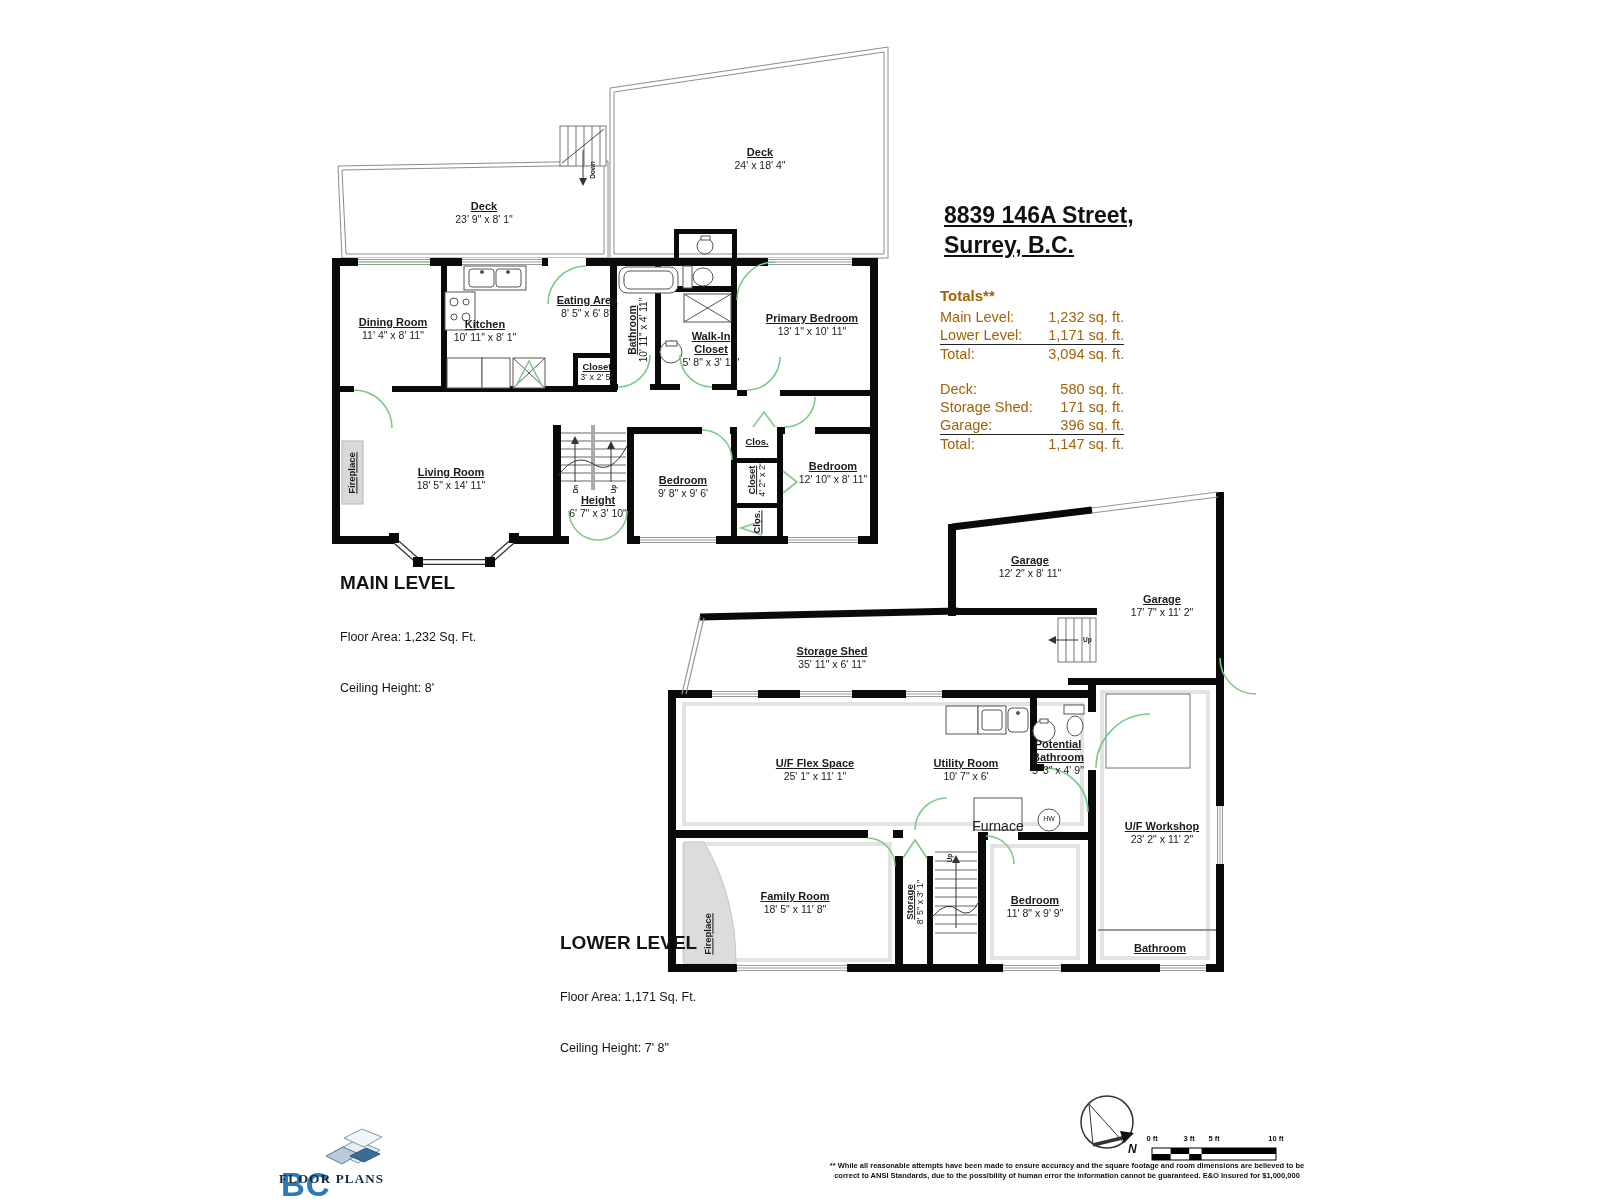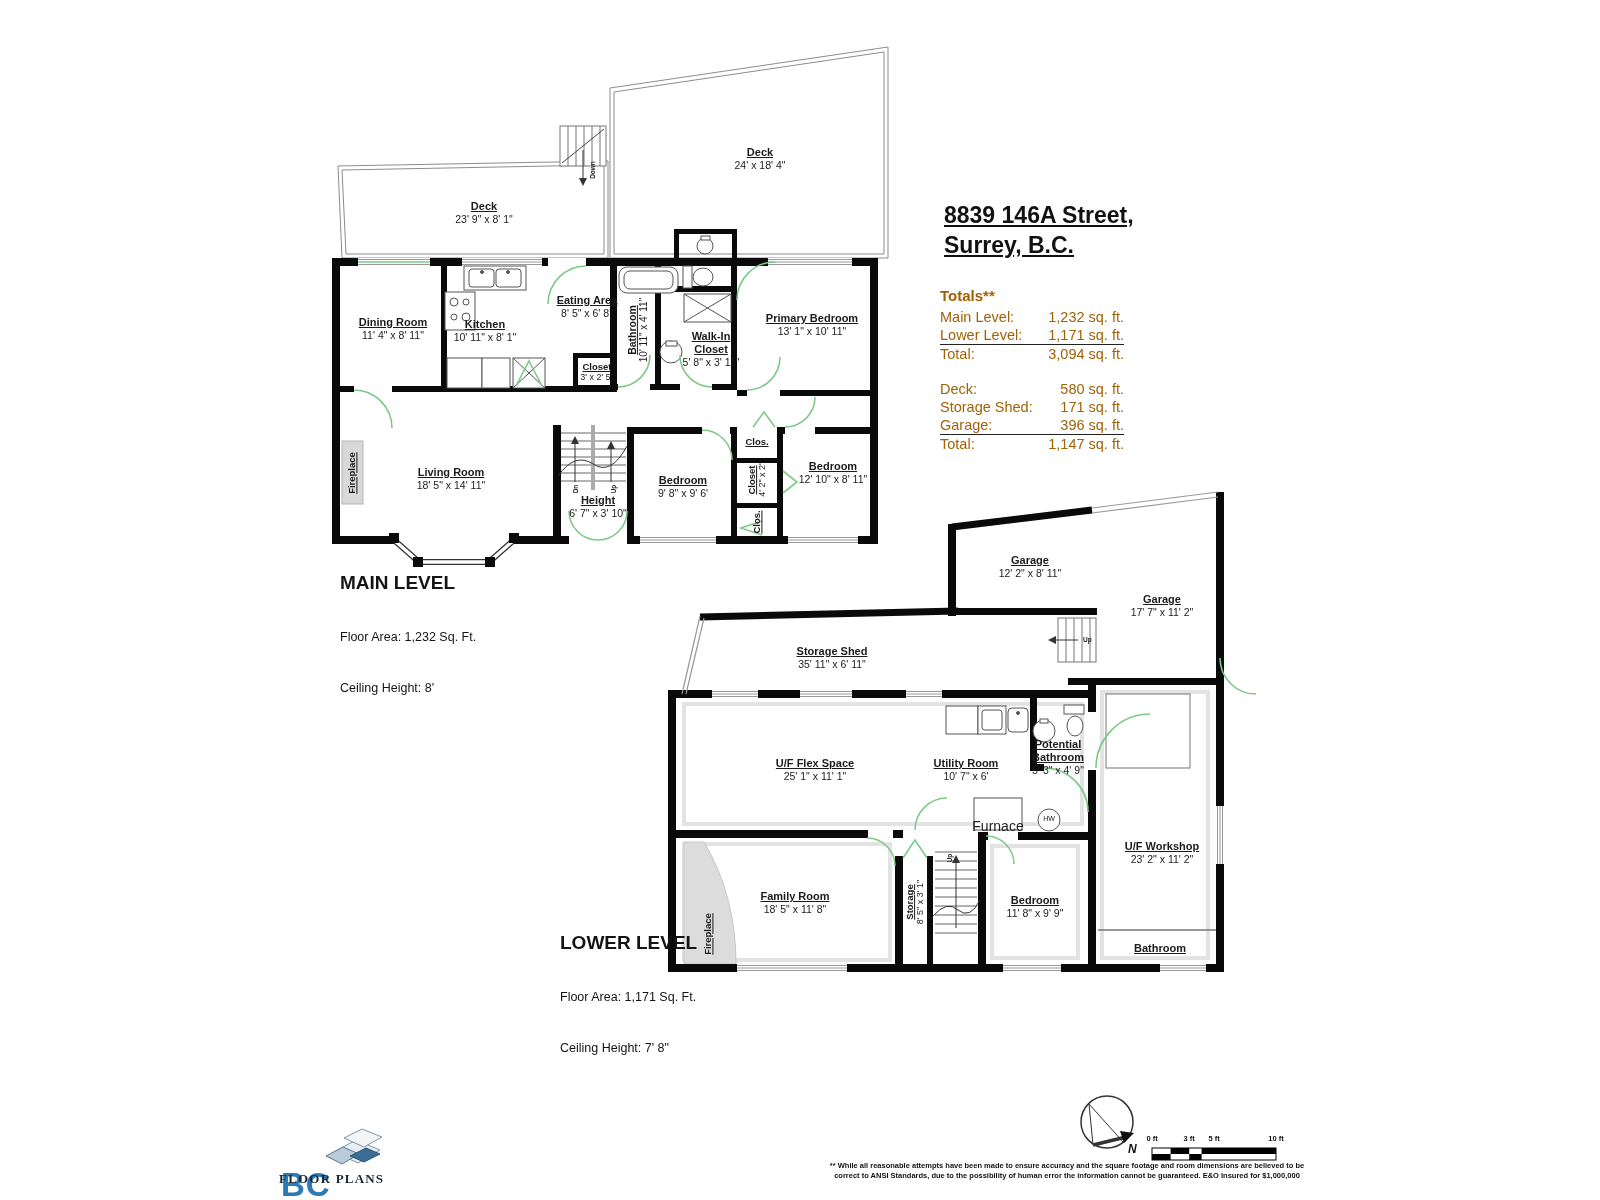--- a/index.html
+++ b/index.html
@@ -431,21 +431,21 @@
   <span class="dm">18' 5" x 11' 8"</span>
 </div>
 <div class="rl rot sm" style="left:915px;top:902px">
   <span class="nm">Storage</span>
   <span class="dm">8' 5" x 3' 1"</span>
 </div>
 <div class="rl" style="left:1035px;top:894px">
   <span class="nm">Bedroom</span>
   <span class="dm">11' 8" x 9' 9"</span>
 </div>
-<div class="rl" style="left:1162px;top:840px">
+<div class="rl" style="left:1162px;top:820px">
   <span class="nm">U/F Workshop</span>
   <span class="dm">23' 2" x 11' 2"</span>
 </div>
 <div class="rl" style="left:1160px;top:942px">
   <span class="nm">Bathroom</span>
 </div>
 <div class="rl rot sm" style="left:708px;top:934px">
   <span class="nm">Fireplace</span>
 </div>
 

